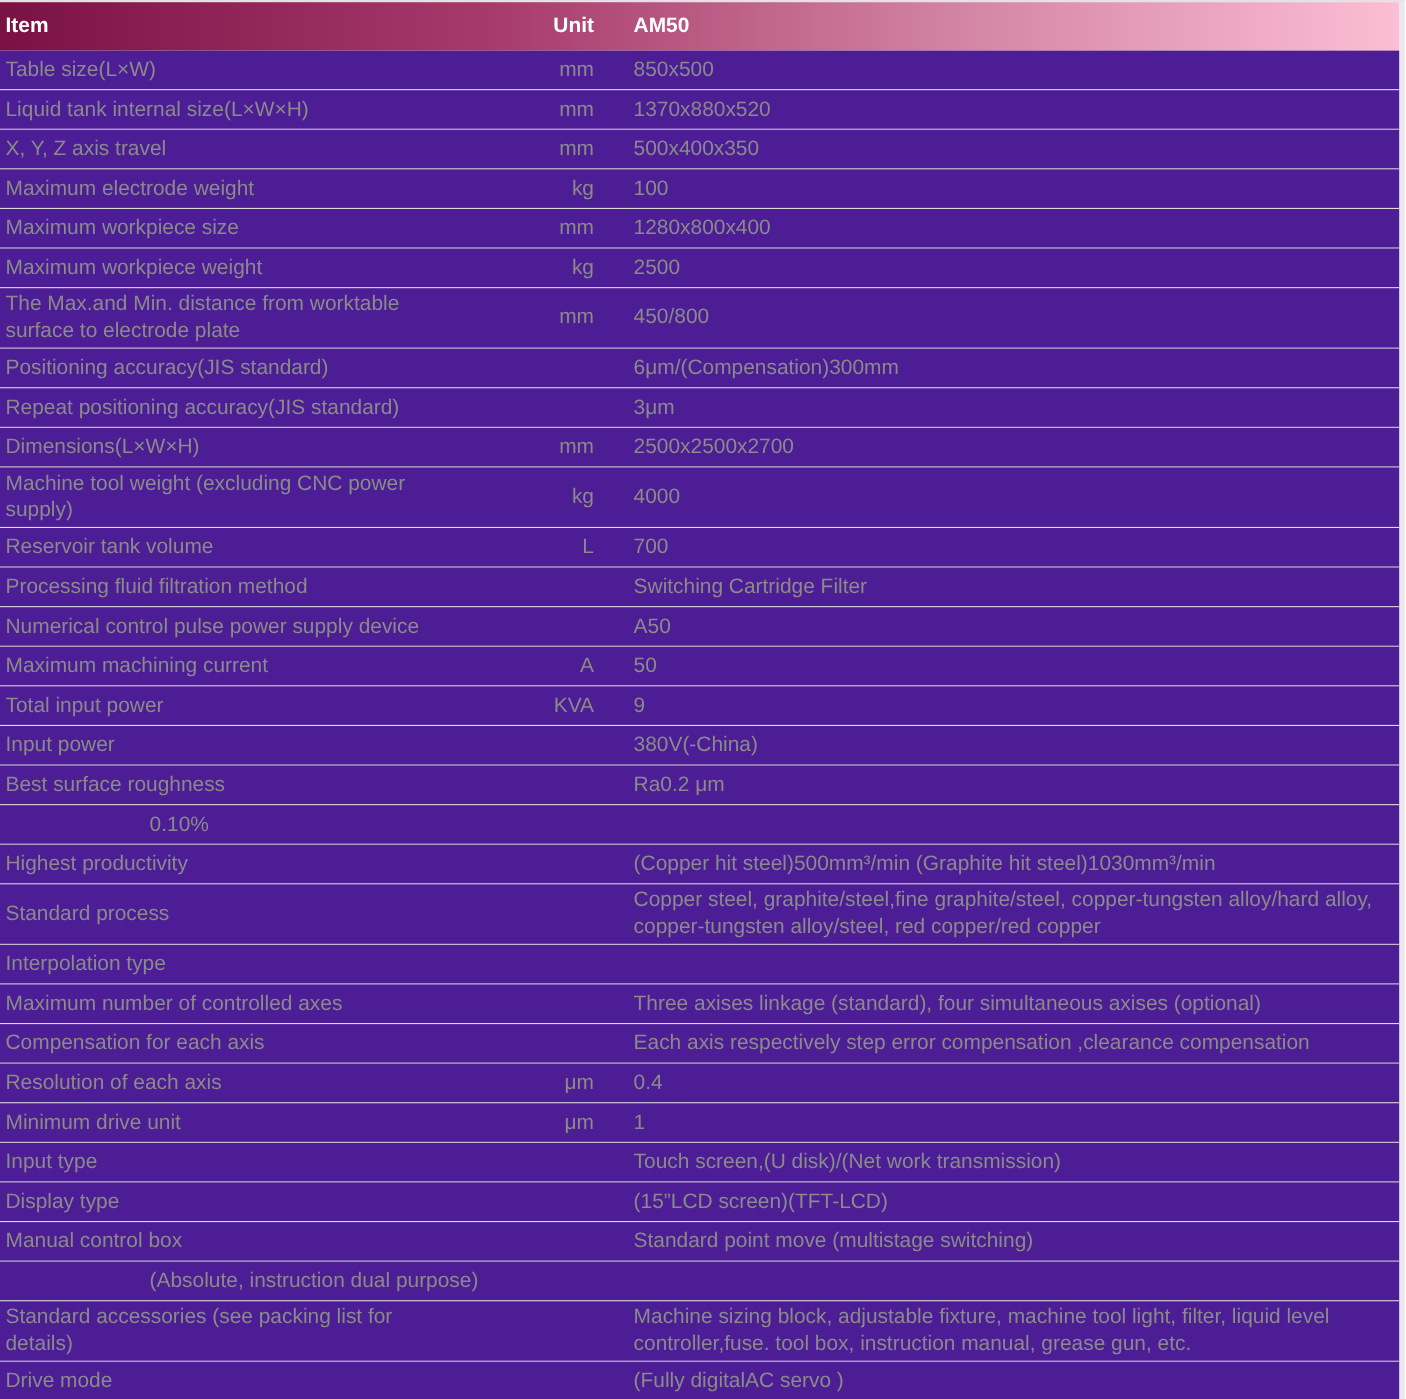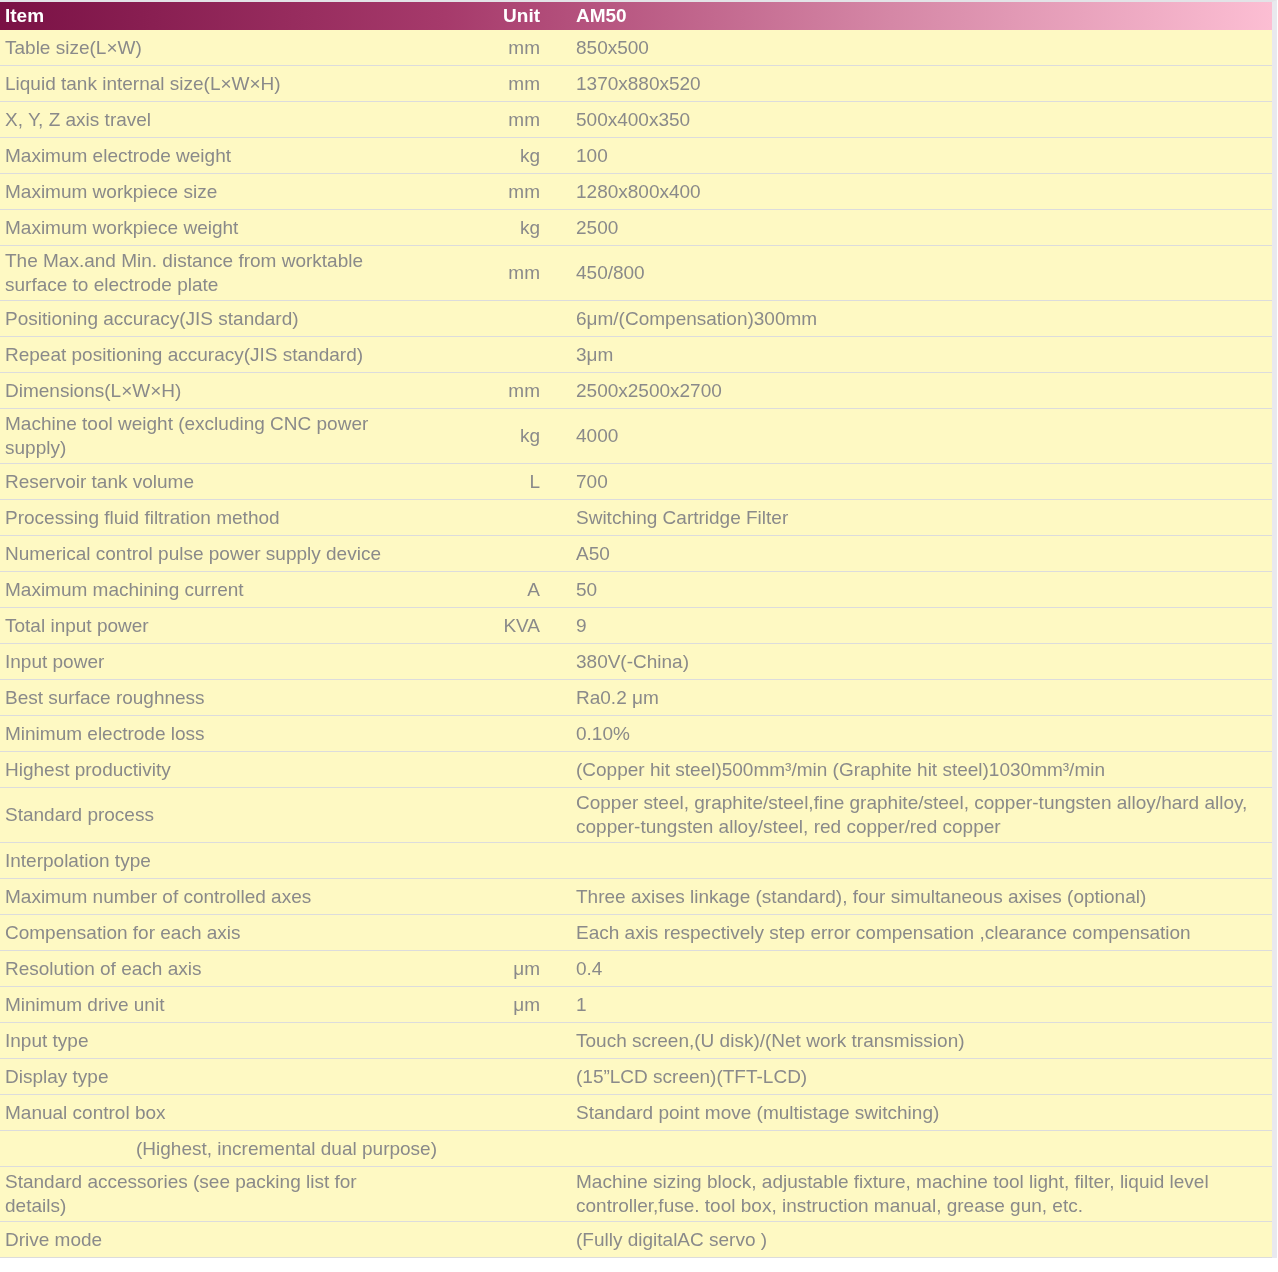--- a/index.html
+++ b/index.html
@@ -13,32 +13,32 @@
     border-top: 2px solid #e3e3e7;
     border-right: 5px solid #e9e9ee;
     box-sizing: content-box;
     font-size: 19px;
     line-height: 24px;
     color: #8a8a8a;
   }
   .header-row {
     display: flex;
     align-items: center;
-    height: 28px;
+    height: 44px;
     background: linear-gradient(90deg, #7a1145 0%, #a63a6b 35%, #d587a6 70%, #fcbed3 100%);
     color: #ffffff;
     font-weight: bold;
   }
   .row {
     display: flex;
     align-items: center;
     min-height: 36px;
     border-bottom: 1px solid #dcdcdc;
     box-sizing: border-box;
-    background: #fef9c3;
+    background: #4c1d95;
   }
   .cell-item {
     width: 440px;
     padding: 3px 52px 3px 5px;
     box-sizing: border-box;
     flex-shrink: 0;
   }
   .cell-unit {
     width: 100px;
     text-align: right;
@@ -152,21 +152,20 @@
         <div class="cell-item">Input power</div>
         <div class="cell-unit"></div>
         <div class="cell-value">380V(-China)</div>
       </div>
       <div class="row">
         <div class="cell-item">Best surface roughness</div>
         <div class="cell-unit"></div>
         <div class="cell-value">Ra0.2 μm</div>
       </div>
       <div class="row">
-        <div class="cell-item">Minimum electrode loss</div>
         <div class="cell-unit"></div>
         <div class="cell-value">0.10%</div>
       </div>
       <div class="row">
         <div class="cell-item">Highest productivity</div>
         <div class="cell-unit"></div>
         <div class="cell-value">(Copper hit steel)500mm³/min (Graphite hit steel)1030mm³/min</div>
       </div>
       <div class="row">
         <div class="cell-item">Standard process</div>
@@ -207,21 +206,21 @@
         <div class="cell-unit"></div>
         <div class="cell-value">(15”LCD screen)(TFT-LCD)</div>
       </div>
       <div class="row">
         <div class="cell-item">Manual control box</div>
         <div class="cell-unit"></div>
         <div class="cell-value">Standard point move (multistage switching)</div>
       </div>
       <div class="row">
         <div class="cell-unit"></div>
-        <div class="cell-value">(Highest, incremental dual purpose)</div>
+        <div class="cell-value">(Absolute, instruction dual purpose)</div>
       </div>
       <div class="row">
         <div class="cell-item">Standard accessories (see packing list for details)</div>
         <div class="cell-unit"></div>
         <div class="cell-value">Machine sizing block, adjustable fixture, machine tool light, filter, liquid level controller,fuse. tool box, instruction manual, grease gun, etc.</div>
       </div>
       <div class="row">
         <div class="cell-item">Drive mode</div>
         <div class="cell-unit"></div>
         <div class="cell-value">(Fully digitalAC servo )</div>

